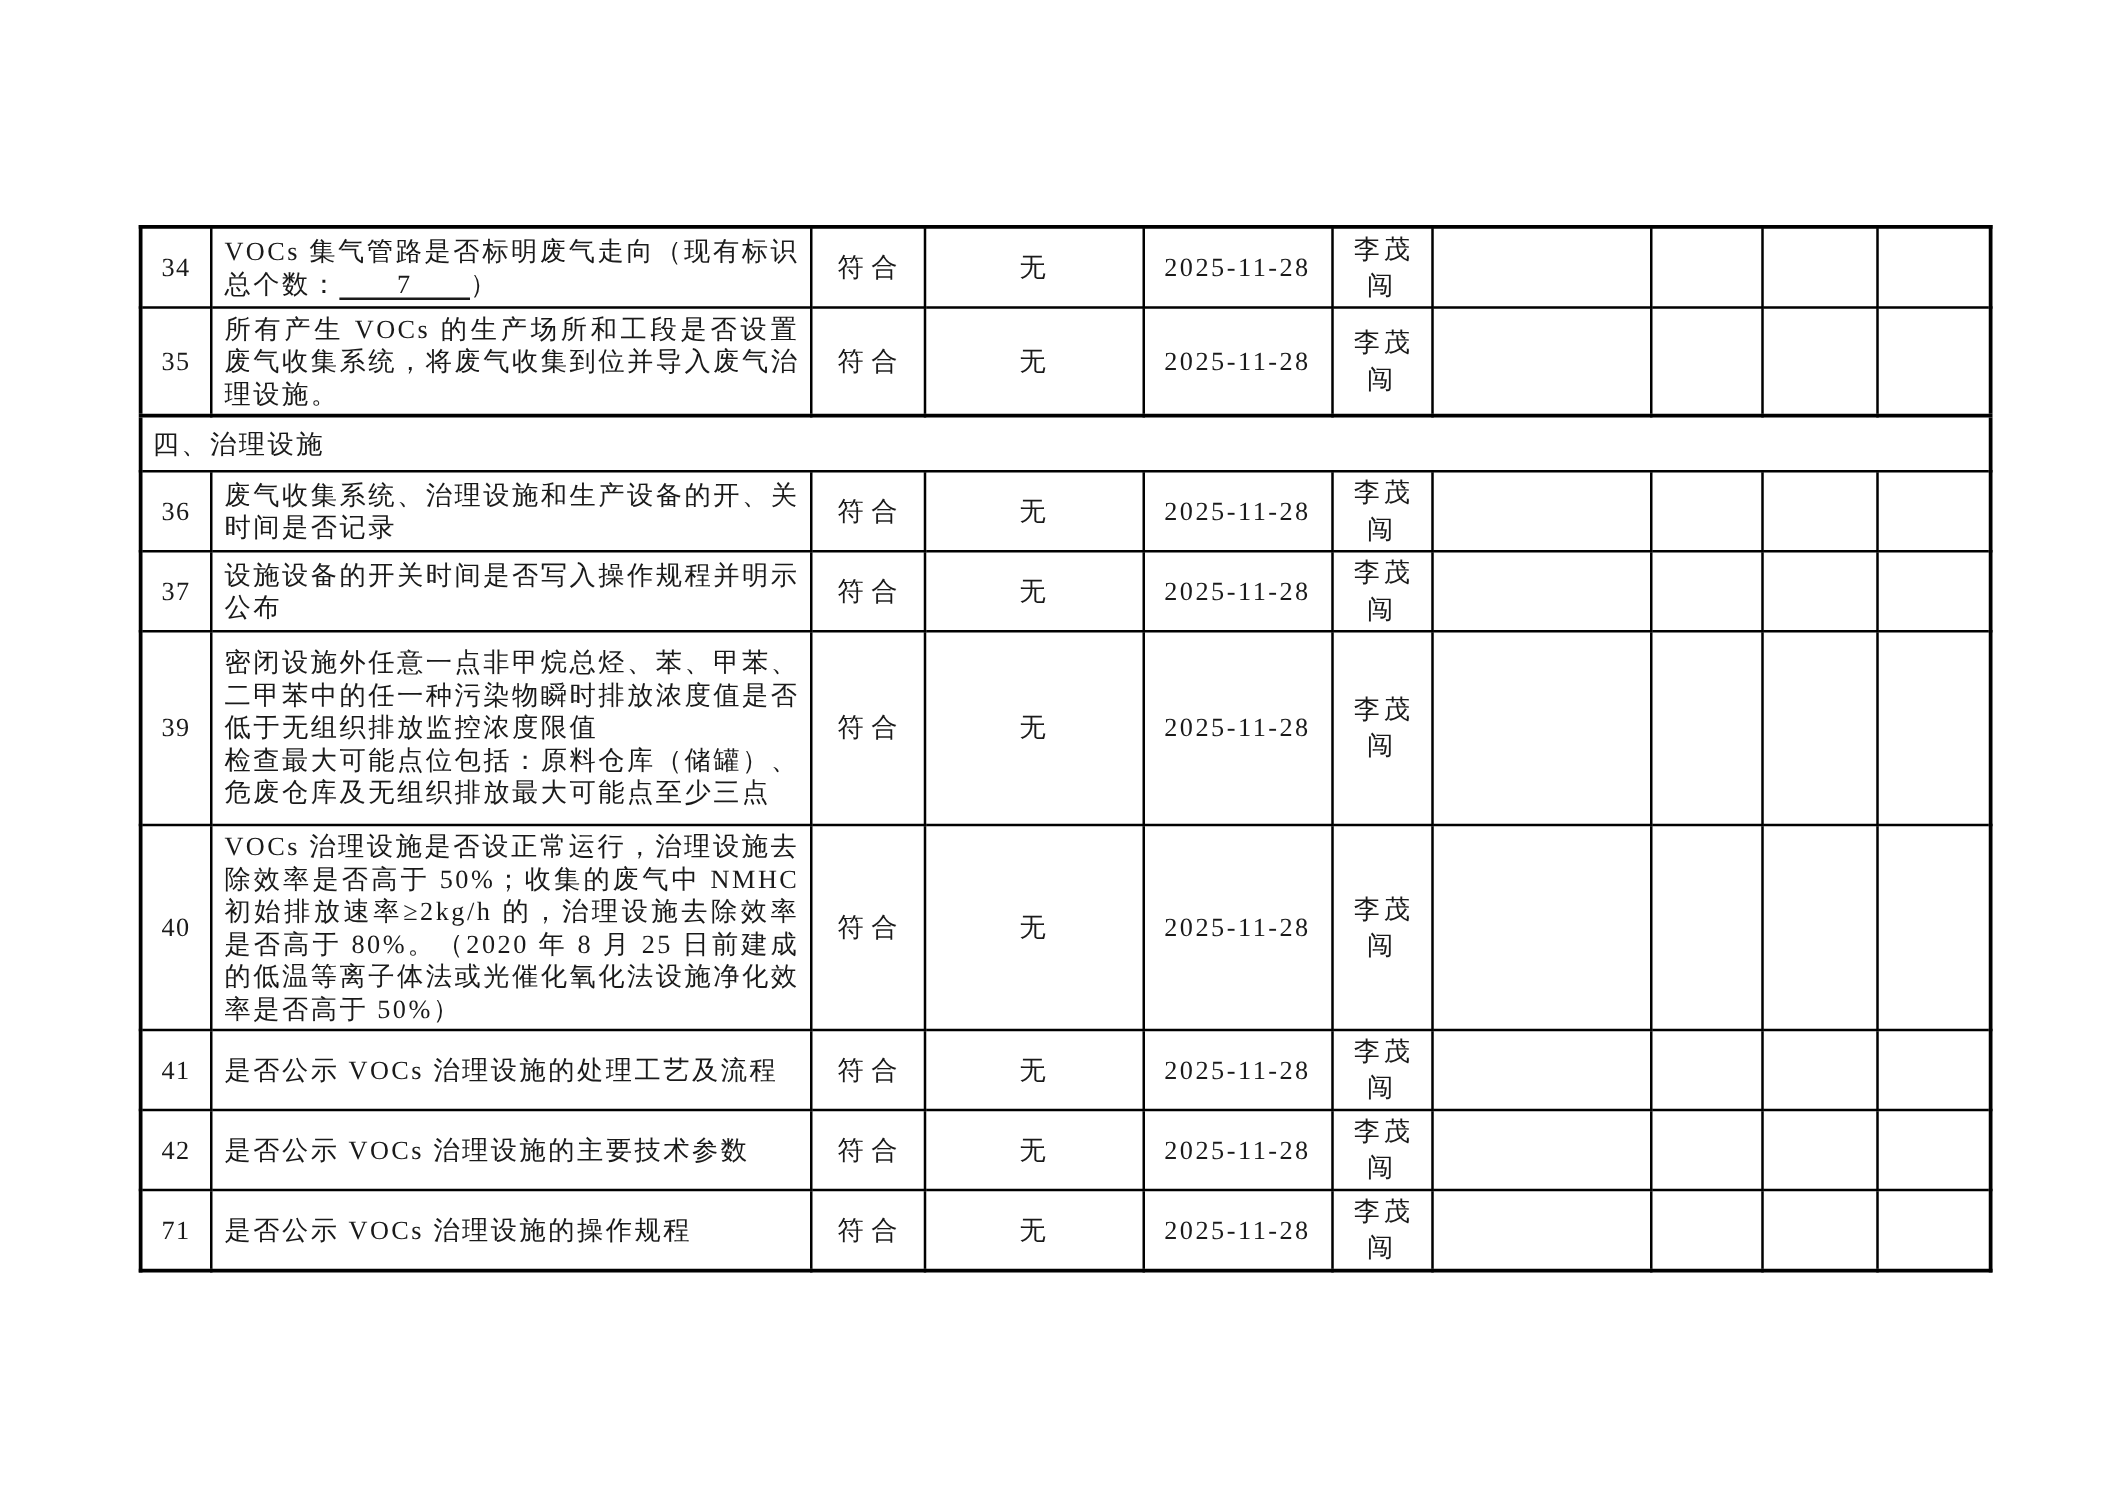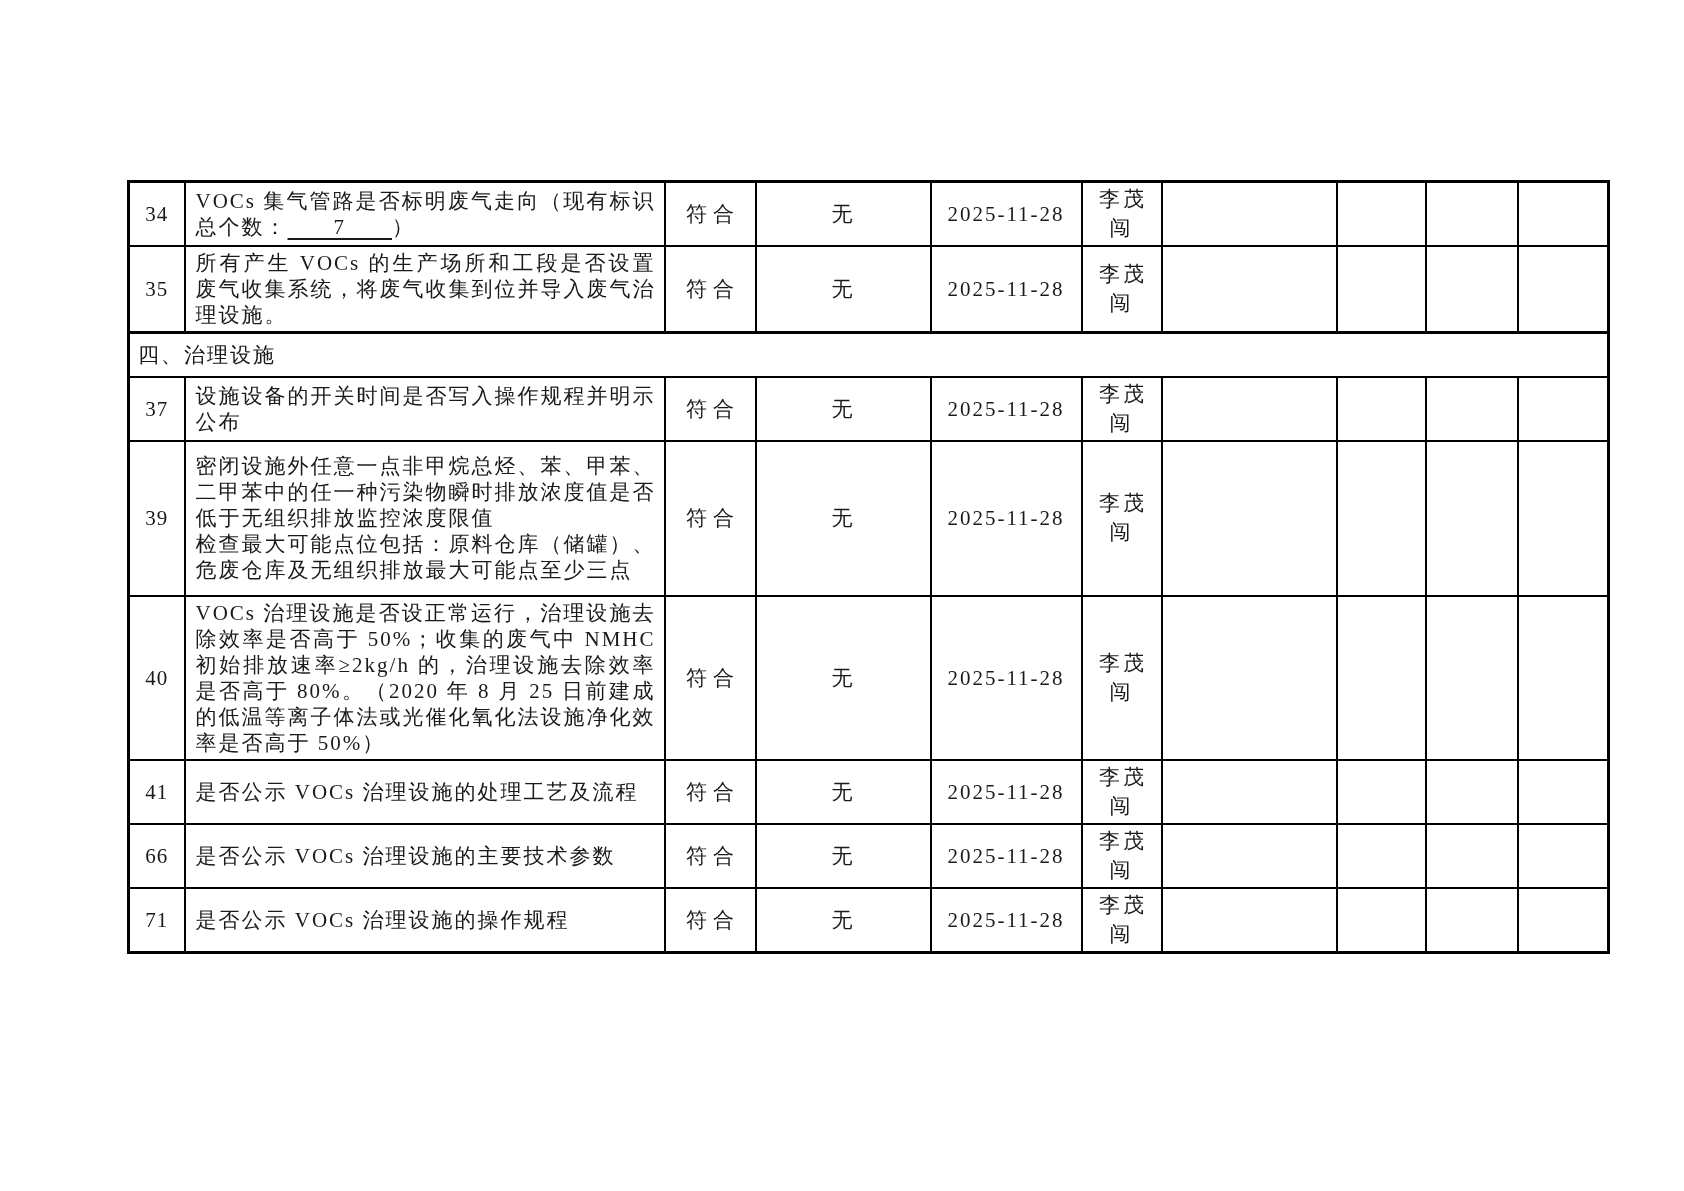--- a/index.html
+++ b/index.html
@@ -2,21 +2,21 @@
 <html><head>
 <meta charset="utf-8">
 <style>
   html,body{margin:0;padding:0;background:#ffffff;}
   body{
     width:1684px;height:1191px;position:relative;overflow:hidden;
     font-family:"Liberation Serif","DejaVu Serif",serif;
     color:#1a1a1a;
   }
   .doc-table{
-    position:absolute;left:127px;top:180px;width:1480px;
+    position:absolute;left:111px;top:180px;width:1480px;
     border-collapse:collapse;table-layout:fixed;
     border:3px solid #000;
   }
   .doc-table td{
     border:2px solid #000;
     vertical-align:middle;
     font-size:21px;
     line-height:26px;
     letter-spacing:2px;
     padding:2px 4px;
@@ -82,20 +82,32 @@
     <td></td>
     <td></td>
     <td></td>
     <td></td>
   </tr>
 
   <tr class="r-h30">
     <td class="section-cell" colspan="10">四、治理设施</td>
   </tr>
 
+  <tr class="r-h58">
+    <td class="c-num">36</td>
+    <td class="c-item">废气收集系统、治理设施和生产设备的开、关时间是否记录</td>
+    <td class="c-center c-result">符合</td>
+    <td class="c-center">无</td>
+    <td class="c-center c-date">2025-11-28</td>
+    <td class="c-center c-insp"><span>李茂</span><br><span>闯</span></td>
+    <td></td>
+    <td></td>
+    <td></td>
+    <td></td>
+  </tr>
 
   <tr class="r-h58">
     <td class="c-num">37</td>
     <td class="c-item">设施设备的开关时间是否写入操作规程并明示公布</td>
     <td class="c-center c-result">符合</td>
     <td class="c-center">无</td>
     <td class="c-center c-date">2025-11-28</td>
     <td class="c-center c-insp"><span>李茂</span><br><span>闯</span></td>
     <td></td>
     <td></td>
@@ -140,21 +152,21 @@
     <td class="c-center">无</td>
     <td class="c-center c-date">2025-11-28</td>
     <td class="c-center c-insp"><span>李茂</span><br><span>闯</span></td>
     <td></td>
     <td></td>
     <td></td>
     <td></td>
   </tr>
 
   <tr class="r-h53">
-    <td class="c-num">66</td>
+    <td class="c-num">42</td>
     <td class="c-item">是否公示 VOCs 治理设施的主要技术参数</td>
     <td class="c-center c-result">符合</td>
     <td class="c-center">无</td>
     <td class="c-center c-date">2025-11-28</td>
     <td class="c-center c-insp"><span>李茂</span><br><span>闯</span></td>
     <td></td>
     <td></td>
     <td></td>
     <td></td>
   </tr>

